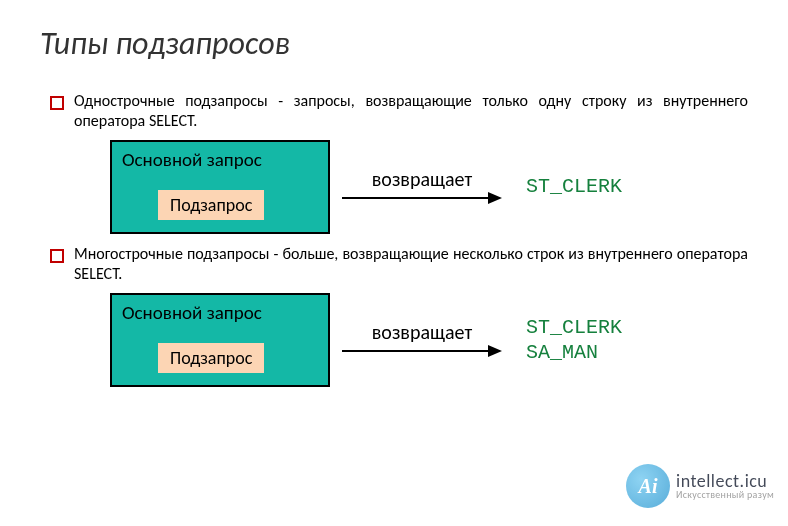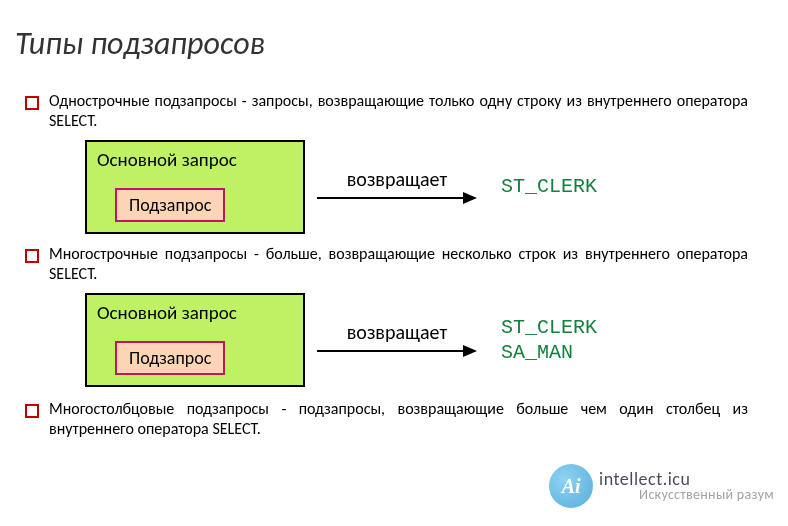--- a/index.html
+++ b/index.html
@@ -7,21 +7,21 @@
     margin: 0;
     padding: 0;
     width: 788px;
     height: 526px;
     background: #ffffff;
     font-family: Calibri, Arial, sans-serif;
     position: relative;
     overflow: hidden;
   }
   .slide {
-    padding: 24px 40px 20px 25px;
+    padding: 24px 40px 20px 50px;
   }
   .title {
     font-style: italic;
     font-size: 32px;
     color: #333333;
     margin: 0 0 28px -10px;
     font-weight: 400;
   }
   .bullet-item {
     display: flex;
@@ -42,37 +42,37 @@
     color: #000000;
     line-height: 1.28;
     text-align: justify;
   }
   .diagram-row {
     display: flex;
     align-items: center;
     margin: 6px 0 10px 60px;
   }
   .main-query {
-    background: #bef264;
+    background: #14b8a6;
     border: 2px solid #000000;
     width: 220px;
     height: 94px;
     position: relative;
     padding: 6px 10px 0 10px;
   }
   .main-query-label {
     font-size: 19px;
     color: #000000;
   }
   .subquery {
     position: absolute;
     bottom: 10px;
-    left: 28px;
+    left: 44px;
     background: #fcd5b4;
-    border: 2px solid #be185d;
+    border: 2px solid #14b8a6;
     padding: 4px 12px;
     font-size: 18px;
   }
   .arrow-wrap {
     display: flex;
     flex-direction: column;
     align-items: center;
     margin-left: 12px;
   }
   .arrow-label {
@@ -109,21 +109,21 @@
     justify-content: center;
     color: #ffffff;
     font-family: Georgia, serif;
     font-style: italic;
     font-size: 20px;
     font-weight: bold;
     margin-right: 6px;
   }
   .wm-text { line-height: 1; }
   .wm-line1 { font-size: 18px; color: #0f172a; letter-spacing: 0.5px; }
-  .wm-line2 { font-size: 14px; color: #888888; letter-spacing: 0.3px; margin-left: 40px; }
+  .wm-line2 { font-size: 10px; color: #888888; letter-spacing: 0.3px; }
 </style>
 </head>
 <body>
 
 <div class="slide">
 
   <h1 class="title">Типы подзапросов</h1>
 
   <div class="bullet-item">
     <div class="bullet-marker"></div>
@@ -159,24 +159,20 @@
       <div class="arrow-label">возвращает</div>
       <svg class="arrow-svg" width="160" height="18" viewBox="0 0 160 18">
         <line x1="0" y1="9" x2="146" y2="9" stroke="#000" stroke-width="2"></line>
         <polygon points="146,3 160,9 146,15" fill="#000"></polygon>
       </svg>
     </div>
     <div class="result">ST_CLERK
 SA_MAN</div>
   </div>
 
-  <div class="bullet-item" style="margin-top:12px;">
-    <div class="bullet-marker"></div>
-    <div class="bullet-text">Многостолбцовые подзапросы - подзапросы, возвращающие больше чем один столбец из внутреннего оператора SELECT.</div>
-  </div>
 
 </div>
 
 <div class="watermark">
   <div class="wm-icon">Ai</div>
   <div class="wm-text">
     <div class="wm-line1">intellect.icu</div>
     <div class="wm-line2">Искусственный разум</div>
   </div>
 </div>

